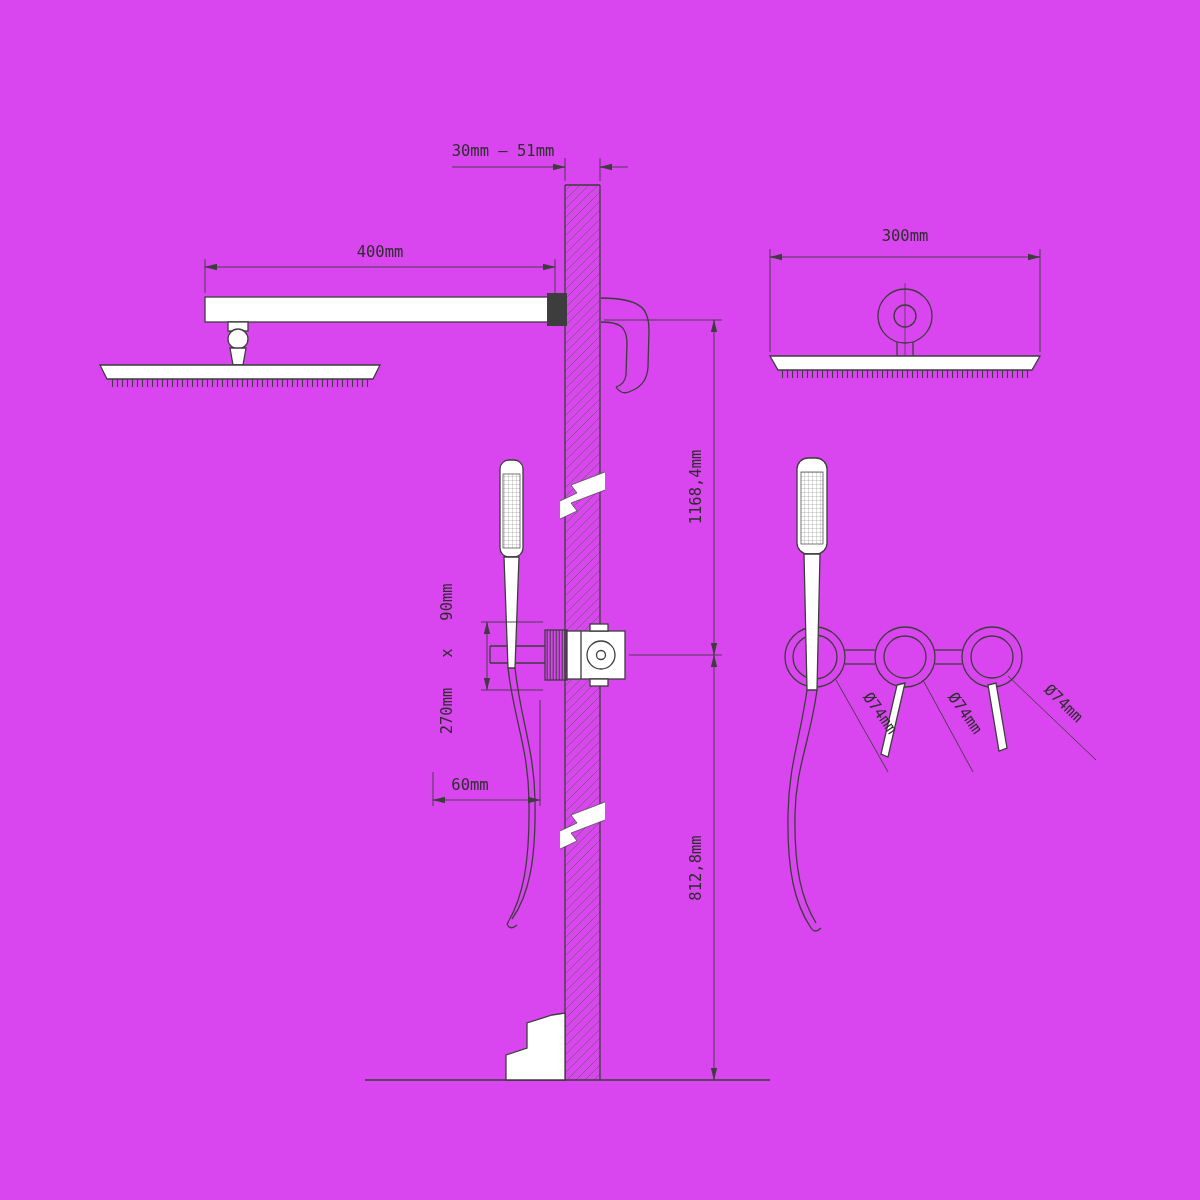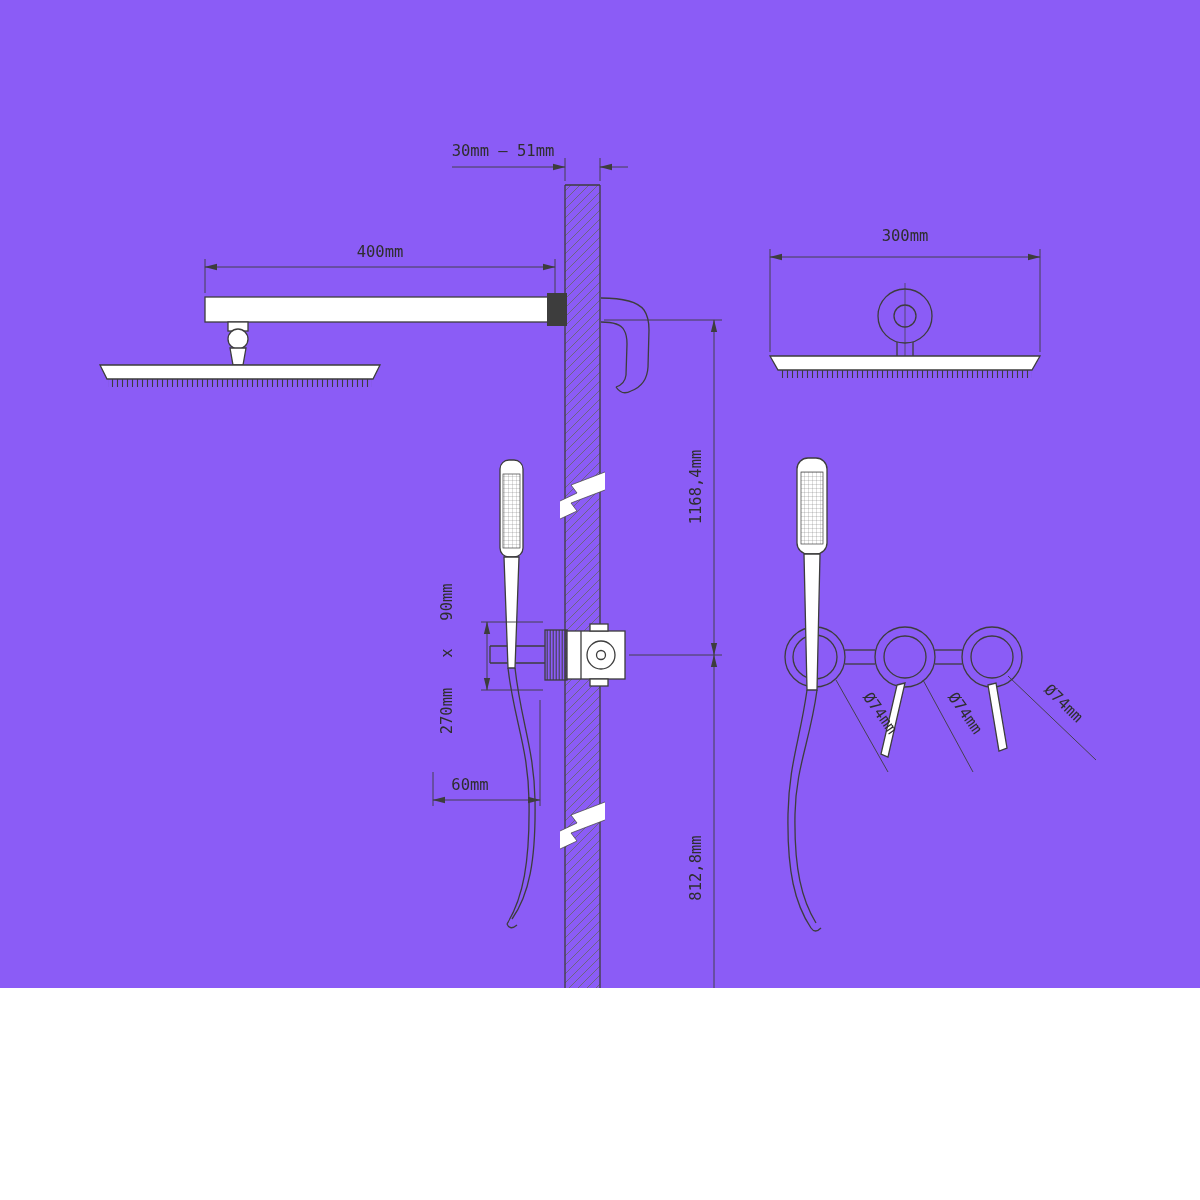--- a/index.html
+++ b/index.html
@@ -1,16 +1,16 @@
 <!DOCTYPE html>
 <html><head>
 <meta charset="utf-8">
 <style>
   html,body{margin:0;padding:0;background:#ffffff;}
-  .page{width:1200px;height:988px;background:#8b5cf6;overflow:hidden;}
+  .page{width:1200px;height:1200px;background:#d946ef;overflow:hidden;}
   svg{display:block;}
   .ln{stroke:#3d3d3d;stroke-width:1.3;}
   .lnt{stroke:#3d3d3d;stroke-width:0.7;}
   .dim{stroke:#3d3d3d;stroke-width:0.9;}
   text{font-family:"DejaVu Sans Mono","Liberation Mono",monospace;font-size:15.5px;fill:#2e2e2e;text-anchor:middle;}
 </style>
 </head>
 <body>
 
 <div class="page">

